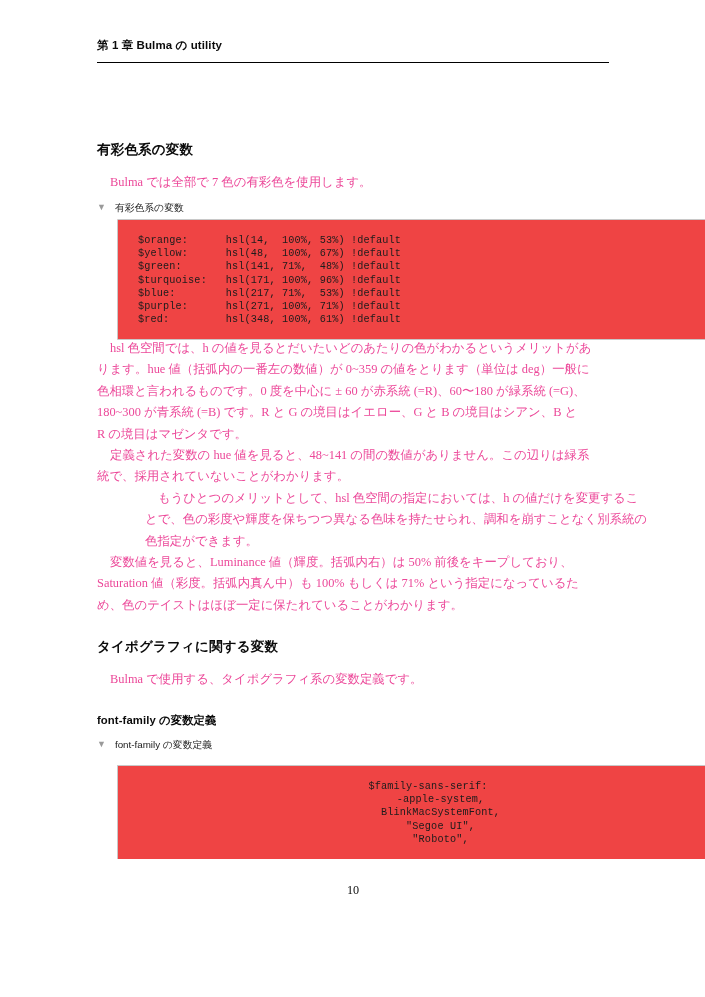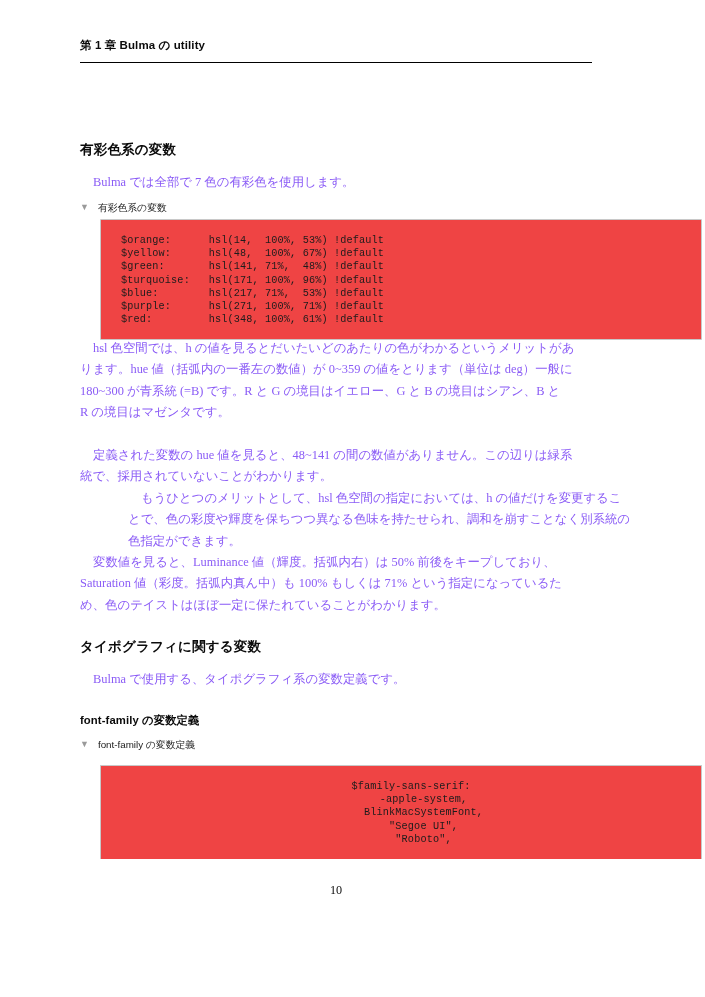--- a/index.html
+++ b/index.html
@@ -19,21 +19,21 @@
   .page {
     position: absolute;
     left: 0; top: 0;
     width: 705px;
     height: 997px;
     background: #ffffff;
   }
 
   .content {
     position: absolute;
-    left: 80px;
+    left: 97px;
     top: 0;
     width: 512px;
     height: 786px;
   }
 
   
   .running-header {
     position: absolute;
     left: 0;
     top: 38px;
@@ -81,21 +81,21 @@
     white-space: nowrap;
   }
 
   
   .para {
     position: absolute;
     left: 0;
     width: 512px;
     font-size: 12.4px;
     line-height: 21.4px;
-    color: #8b5cf6;
+    color: #ec4899;
     text-align: justify;
     text-justify: inter-character;
   }
   .para-line {
     display: block;
     white-space: nowrap;
   }
   .indent {
     padding-left: 13px;
   }
@@ -191,20 +191,21 @@
         <div class="code-line">$turquoise:   hsl(171, 100%, 96%) !default</div>
         <div class="code-line">$blue:        hsl(217, 71%,  53%) !default</div>
         <div class="code-line">$purple:      hsl(271, 100%, 71%) !default</div>
         <div class="code-line">$red:         hsl(348, 100%, 61%) !default</div>
       </div>
     </div>
 
     <div class="para" style="top:338px;">
       <span class="para-line indent">hsl 色空間では、h の値を見るとだいたいどのあたりの色がわかるというメリットがあ</span>
       <span class="para-line">ります。hue 値（括弧内の一番左の数値）が 0~359 の値をとります（単位は deg）一般に</span>
+      <span class="para-line">色相環と言われるものです。0 度を中心に ± 60 が赤系統 (=R)、60〜180 が緑系統 (=G)、</span>
       <span class="para-line">180~300 が青系統 (=B) です。R と G の境目はイエロー、G と B の境目はシアン、B と</span>
       <span class="para-line">R の境目はマゼンタです。</span>
     </div>
 
     <div class="para" style="top:445px;">
       <span class="para-line indent">定義された変数の hue 値を見ると、48~141 の間の数値がありません。この辺りは緑系</span>
       <span class="para-line">統で、採用されていないことがわかります。</span>
     </div>
 
     <div class="para" style="top:488px;margin-left:48px;">

